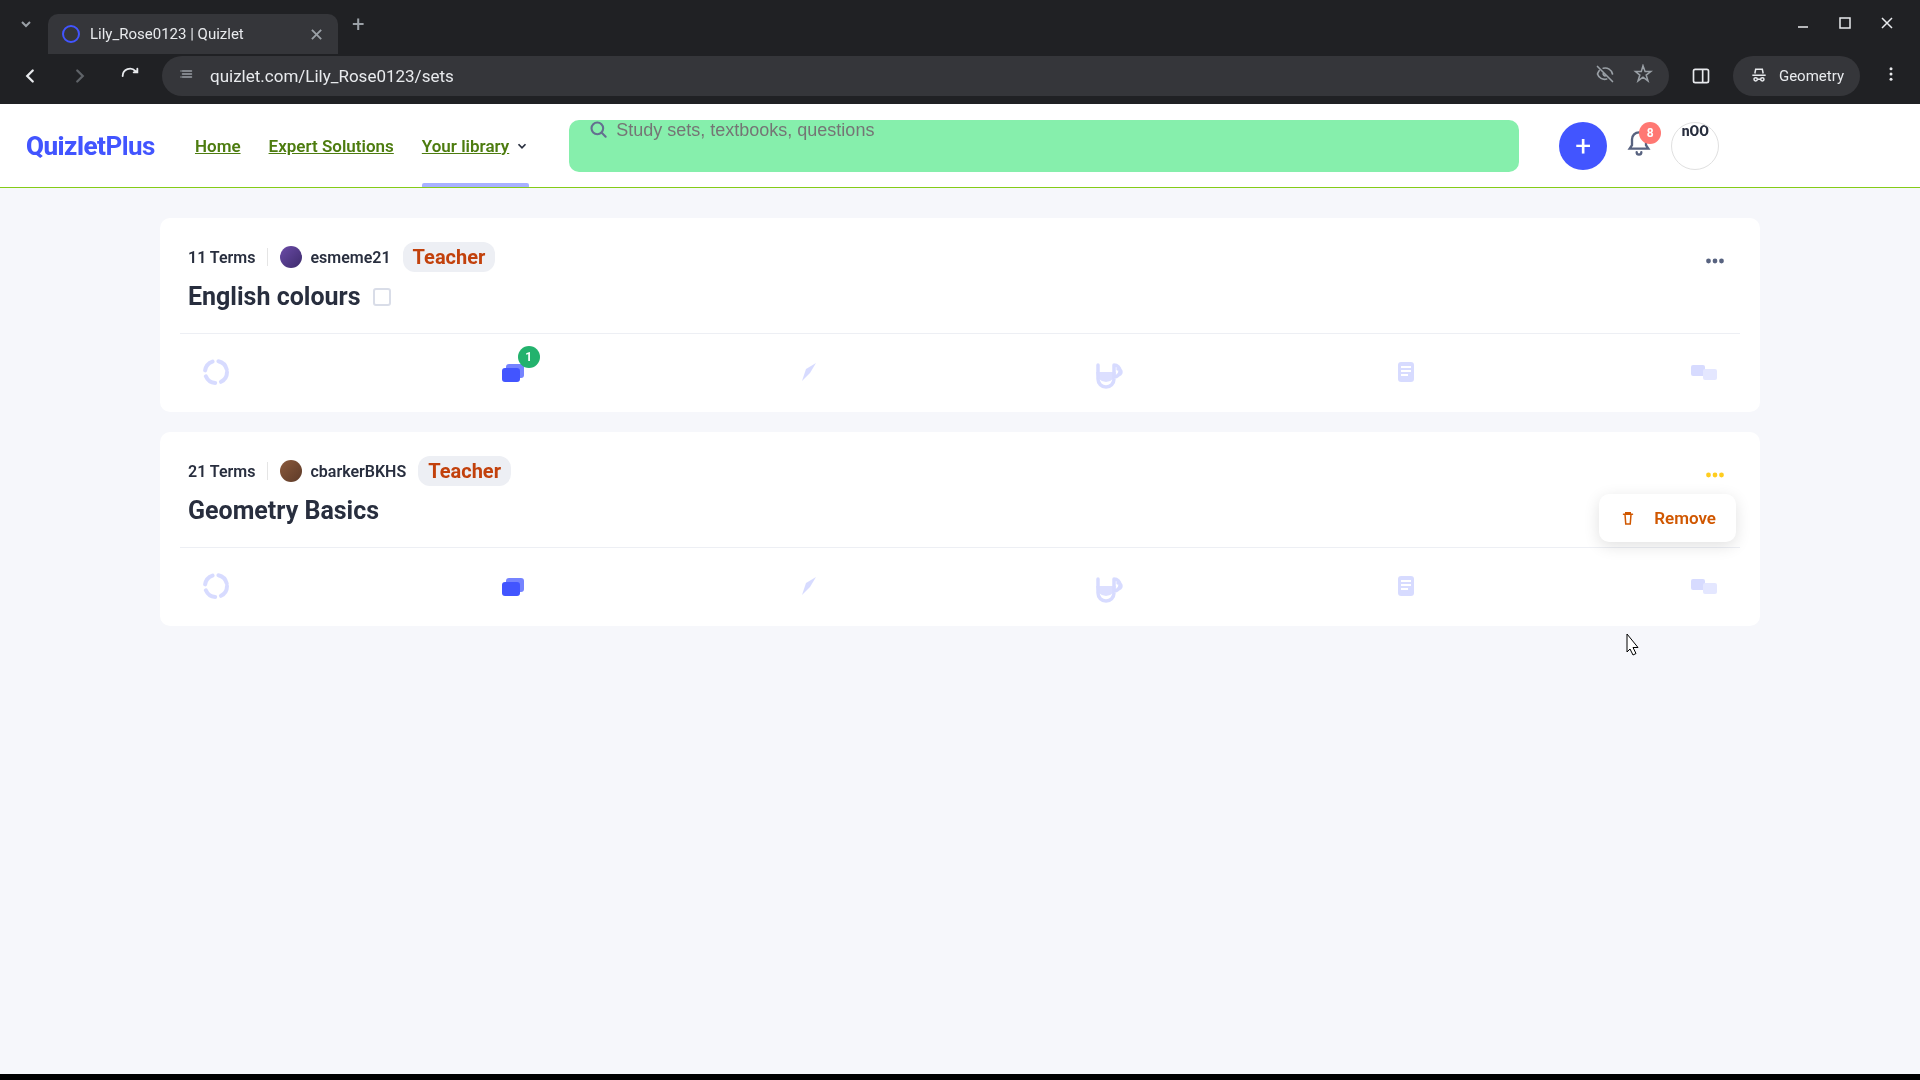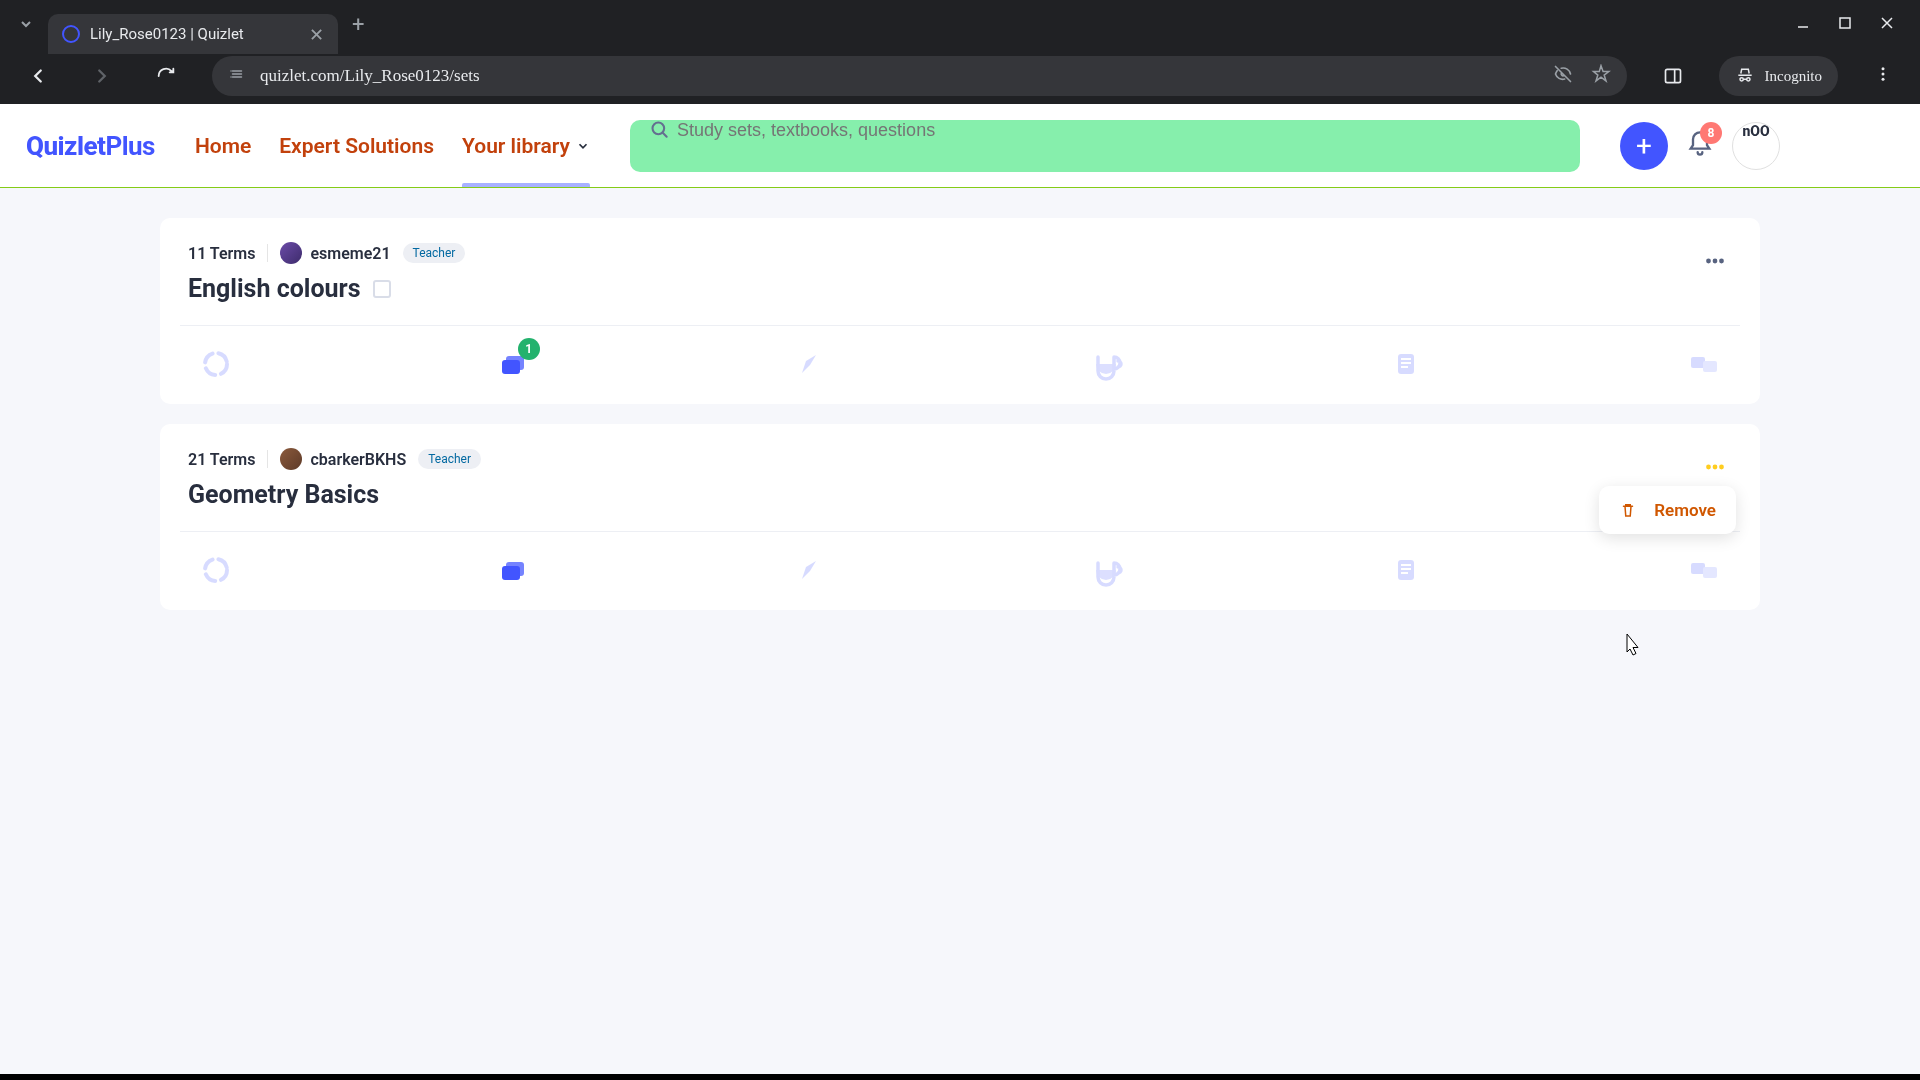--- a/index.html
+++ b/index.html
@@ -10,63 +10,63 @@
 .tab-strip { display: flex; align-items: center; height: 48px; padding: 0 8px; }
 .tab-dropdown { width: 36px; height: 36px; display: flex; align-items: center; justify-content: center; color: #9aa0a6; cursor: pointer; }
 .tab { background: #35363a; border-radius: 10px 10px 0 0; display: flex; align-items: center; padding: 0 14px; height: 40px; width: 290px; gap: 10px; margin-left: 4px; margin-top: 20px; }
 .tab-favicon { width: 18px; height: 18px; border: 2px solid #4255ff; border-radius: 50%; }
 .tab-title { color: #e8eaed; font-size: 15px; flex: 1; white-space: nowrap; overflow: hidden; }
 .tab-close { color: #9aa0a6; font-size: 18px; cursor: pointer; }
 .new-tab { color: #9aa0a6; font-size: 22px; padding: 0 14px; cursor: pointer; }
 .window-controls { margin-left: auto; display: flex; gap: 28px; padding-right: 18px; color: #e8eaed; }
 .window-btn { cursor: pointer; font-size: 16px; }
 
-.toolbar { display: flex; align-items: center; height: 56px; padding: 0 20px; gap: 28px; font-family: Liberation Serif, serif; }
+.toolbar { display: flex; align-items: center; height: 56px; padding: 0 12px; gap: 14px; }
 .nav-btn { width: 36px; height: 36px; display: flex; align-items: center; justify-content: center; color: #e8eaed; cursor: pointer; border-radius: 50%; }
 .nav-btn.disabled { color: #5f6368; }
 .url-bar { flex: 1; background: #35363a; border-radius: 24px; height: 40px; display: flex; align-items: center; padding: 0 16px; gap: 14px; }
 .site-info { color: #9aa0a6; }
 .url-text { color: #e8eaed; font-size: 17px; flex: 1; }
 .url-icons { display: flex; gap: 18px; color: #9aa0a6; align-items: center; }
 .incognito-badge { background: #35363a; border-radius: 24px; height: 40px; display: flex; align-items: center; padding: 0 16px; gap: 10px; color: #e8eaed; font-size: 15px; }
 .more-btn { color: #e8eaed; padding: 0 8px; cursor: pointer; }
 
 
 .page { background: #f6f7fb; height: calc(1080px - 104px - 6px); position: relative; overflow-y: scroll; }
 .page::-webkit-scrollbar { width: 18px; }
 .page::-webkit-scrollbar-track { background: #f1f1f1; }
 .page::-webkit-scrollbar-thumb { background: #c1c1c1; border-radius: 4px; }
 
 .header { background: #fff; height: 84px; display: flex; align-items: center; padding: 0 26px; border-bottom: 1px solid #84cc16; }
 .logo { font-size: 26px; font-weight: 800; letter-spacing: -0.5px; }
 .logo .q { color: #4255ff; }
 .logo .p { color: #4255ff; font-weight: 700; }
 .nav { display: flex; gap: 28px; margin-left: 40px; align-items: center; height: 100%; }
-.nav-item { font-size: 21px; color: #c2410c; font-weight: 600; cursor: pointer; height: 100%; display: flex; align-items: center; position: relative; gap: 6px; }
+.nav-item { font-size: 17px; color: #4d7c0f; font-weight: 600; cursor: pointer; height: 100%; display: flex; align-items: center; position: relative; gap: 6px; text-decoration: underline; }
 .nav-item.active::after { content: ""; position: absolute; bottom: 0; left: 0; right: 0; height: 4px; background: #a8b1ff; border-radius: 2px 2px 0 0; }
 .search-wrap { flex: 1; margin-left: 40px; margin-right: 40px; max-width: 950px; }
 .search-bar { background: #86efac; border-radius: 10px; height: 52px; display: flex; align-items: flex-start; padding: 0 20px; gap: 7px; }
 .search-bar input { border: none; background: transparent; font-size: 18px; color: #646f90; flex: 1; outline: none; }
 .header-right { display: flex; align-items: center; gap: 18px; }
 .plus-btn { width: 48px; height: 48px; background: #4255ff; border-radius: 50%; display: flex; align-items: center; justify-content: center; color: #fff; font-size: 28px; cursor: pointer; }
 .bell-wrap { position: relative; cursor: pointer; }
 .bell-badge { position: absolute; top: -8px; right: -8px; background: #ff7873; color: #fff; font-size: 12px; font-weight: 700; border-radius: 50%; width: 22px; height: 22px; display: flex; align-items: center; justify-content: center; }
 .avatar-wrap { position: relative; cursor: pointer; width: 48px; height: 48px; }
 .avatar-circle { width: 48px; height: 48px; border-radius: 50%; background: #fff; border: 1px solid #e0e0e0; display:flex; align-items:flex-start; justify-content:center; font-weight:800; font-size:14px; color:#282e3e; overflow:hidden; }
 
 .content { padding: 30px 160px 40px 160px; }
 .section-label { color: #939bb4; font-size: 15px; font-weight: 700; letter-spacing: 1px; margin-bottom: 18px; }
 
 .card { background: #fff; border-radius: 10px; padding: 24px 28px 20px 28px; margin-bottom: 20px; position: relative; }
 .card-meta { display: flex; align-items: center; gap: 12px; font-size: 16px; color: #282e3e; font-weight: 600; margin-bottom: 10px; }
 .meta-divider { width: 1px; height: 18px; background: #e5e5e5; }
 .author { display: flex; align-items: center; gap: 8px; }
 .author-avatar { width: 22px; height: 22px; border-radius: 50%; background: linear-gradient(135deg, #6b4ba8, #3d2b6b); }
 .author-avatar.alt { background: linear-gradient(135deg, #8b5a3c, #5d3a28); }
-.teacher-badge { background: #edeff4; color: #0369a1; font-size: 12px; font-weight: 400; padding: 3px 10px; border-radius: 12px; }
+.teacher-badge { background: #edeff4; color: #c2410c; font-size: 20px; font-weight: 700; padding: 3px 10px; border-radius: 12px; }
 .card-title { font-size: 25px; font-weight: 700; color: #282e3e; display: flex; align-items: center; gap: 12px; }
 .title-icon { width: 18px; height: 18px; border: 2px solid #d9dde8; border-radius: 3px; }
 .card-more { position: absolute; top: 30px; right: 32px; cursor: pointer; color: #586380; }
 .card-more.active { color: #ffcd1f; }
 .card-divider { height: 1px; background: #edeff4; margin: 22px -8px 18px -8px; }
 .mode-row { display: flex; justify-content: space-between; padding: 0 8px; }
 .mode-btn { width: 40px; height: 40px; display: flex; align-items: center; justify-content: center; cursor: pointer; position: relative; }
 .mode-btn svg { opacity: 0.45; }
 .mode-btn.cards svg { opacity: 1; }
 .mode-badge { position: absolute; top: -6px; right: -6px; background: #23b26d; color: #fff; font-size: 12px; font-weight: 700; width: 22px; height: 22px; border-radius: 50%; display: flex; align-items: center; justify-content: center; }
@@ -141,21 +141,21 @@
     <div class="nav-btn">
         <svg width="20" height="20" viewBox="0 0 24 24">
           <rect x="3" y="4" width="18" height="16" rx="2" stroke="currentColor" stroke-width="2" fill="none"></rect>
           <line x1="14" y1="4" x2="14" y2="20" stroke="currentColor" stroke-width="2"></line>
         </svg>
       </div>
     <div class="incognito-badge">
       <svg width="20" height="20" viewBox="0 0 24 24">
           <path d="M7 9l1-5h8l1 5M4 11h16M8 18a2 2 0 1 0 0-4 2 2 0 0 0 0 4zm8 0a2 2 0 1 0 0-4 2 2 0 0 0 0 4zm-6-2h4" stroke="currentColor" stroke-width="1.8" fill="none"></path>
         </svg>
-      <span>Incognito</span>
+      <span>Geometry</span>
     </div>
     <div class="more-btn"><svg width="18" height="18" viewBox="0 0 24 24">
           <circle cx="12" cy="5" r="2" fill="currentColor"></circle>
           <circle cx="12" cy="12" r="2" fill="currentColor"></circle>
           <circle cx="12" cy="19" r="2" fill="currentColor"></circle>
         </svg></div>
   </div>
 </div>
 
 <div class="page">

